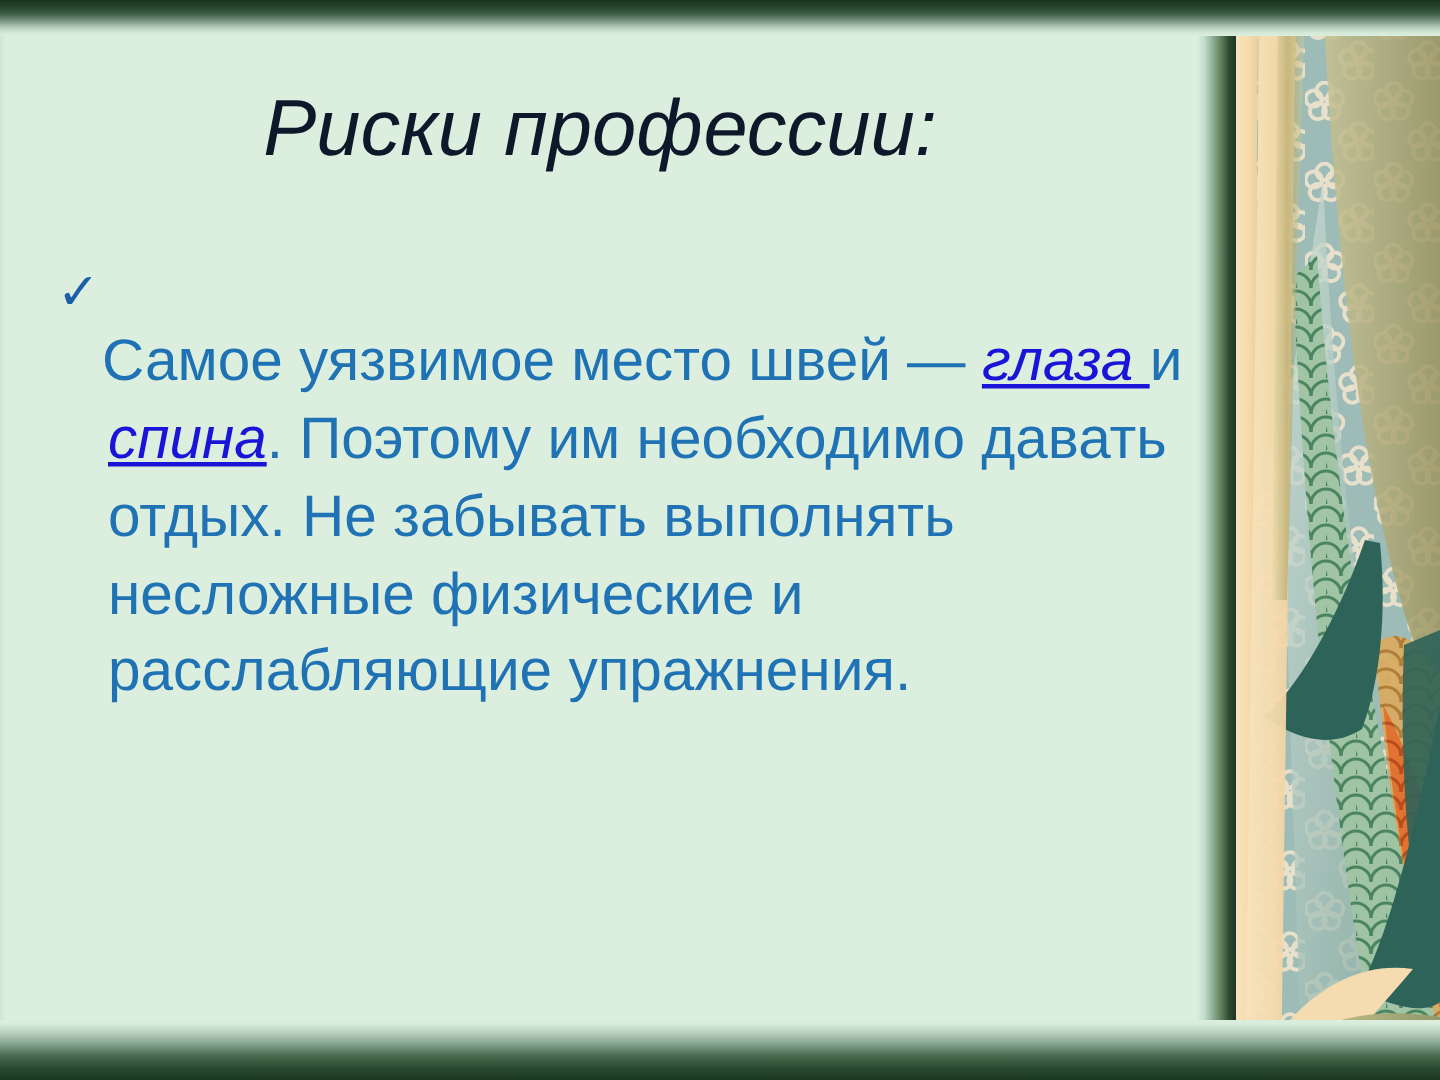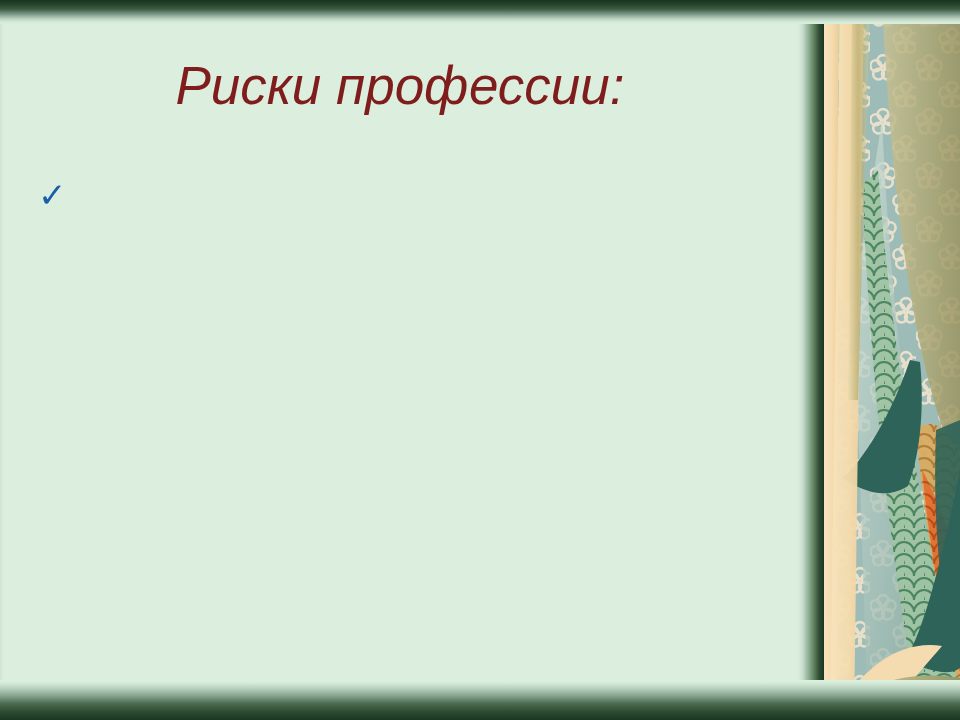--- a/index.html
+++ b/index.html
@@ -79,21 +79,21 @@
 
   .slide-title {
     position: absolute;
     left: 40px;
     top: 58px;
     width: 720px;
     text-align: center;
     font-size: 53px;
     font-style: italic;
     line-height: 1.05;
-    color: #7f1d1d;
+    color: #0f172a;
     white-space: nowrap;
   }
 
   .body-block {
     position: absolute;
     left: 38px;
     top: 176px;
     width: 752px;
   }
 
@@ -250,17 +250,18 @@
   <div class="frame-top"></div>
   <div class="frame-bottom"></div>
 
   <div class="content">
 
     <div class="slide-title">Риски профессии:</div>
 
     <div class="body-block">
       <div class="bullet-row">
         <span class="check-icon">✓</span>
+        <p class="bullet-text"><span>Самое уязвимое место швей — </span><span class="kw">глаза </span><span>и </span><span class="kw">спина</span><span>. Поэтому им необходимо давать отдых. Не забывать выполнять несложные физические и расслабляющие упражнения.</span></p>
       </div>
     </div>
 
   </div>
 </div>
 
 </body></html>

